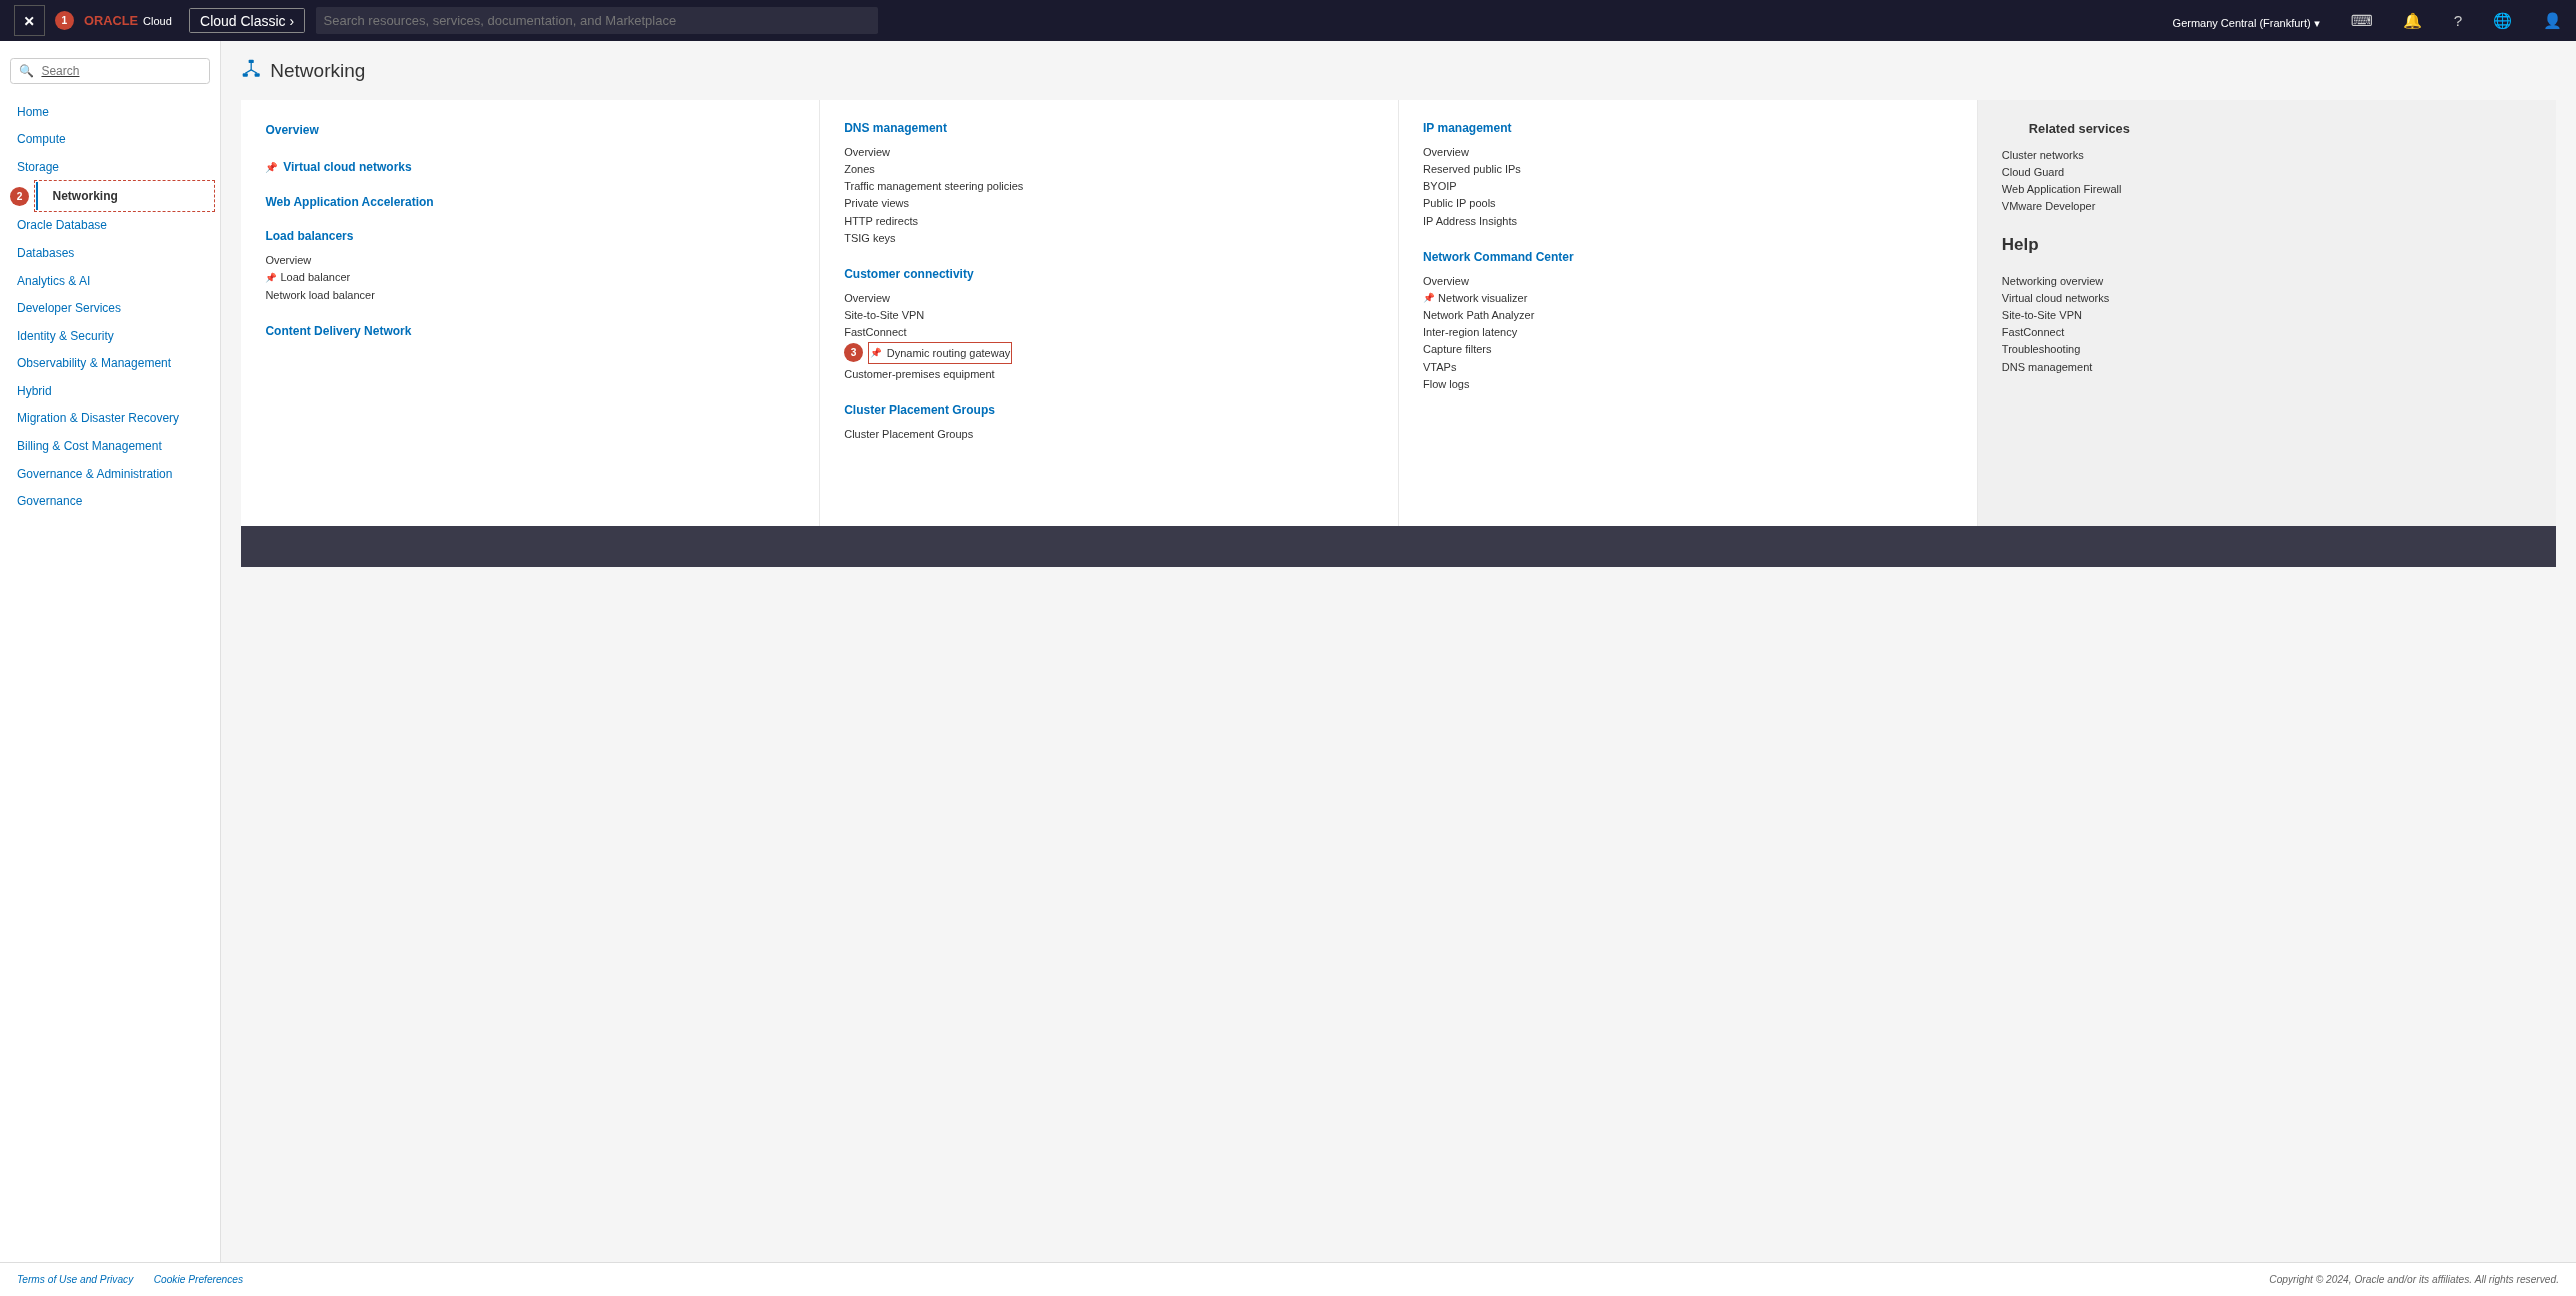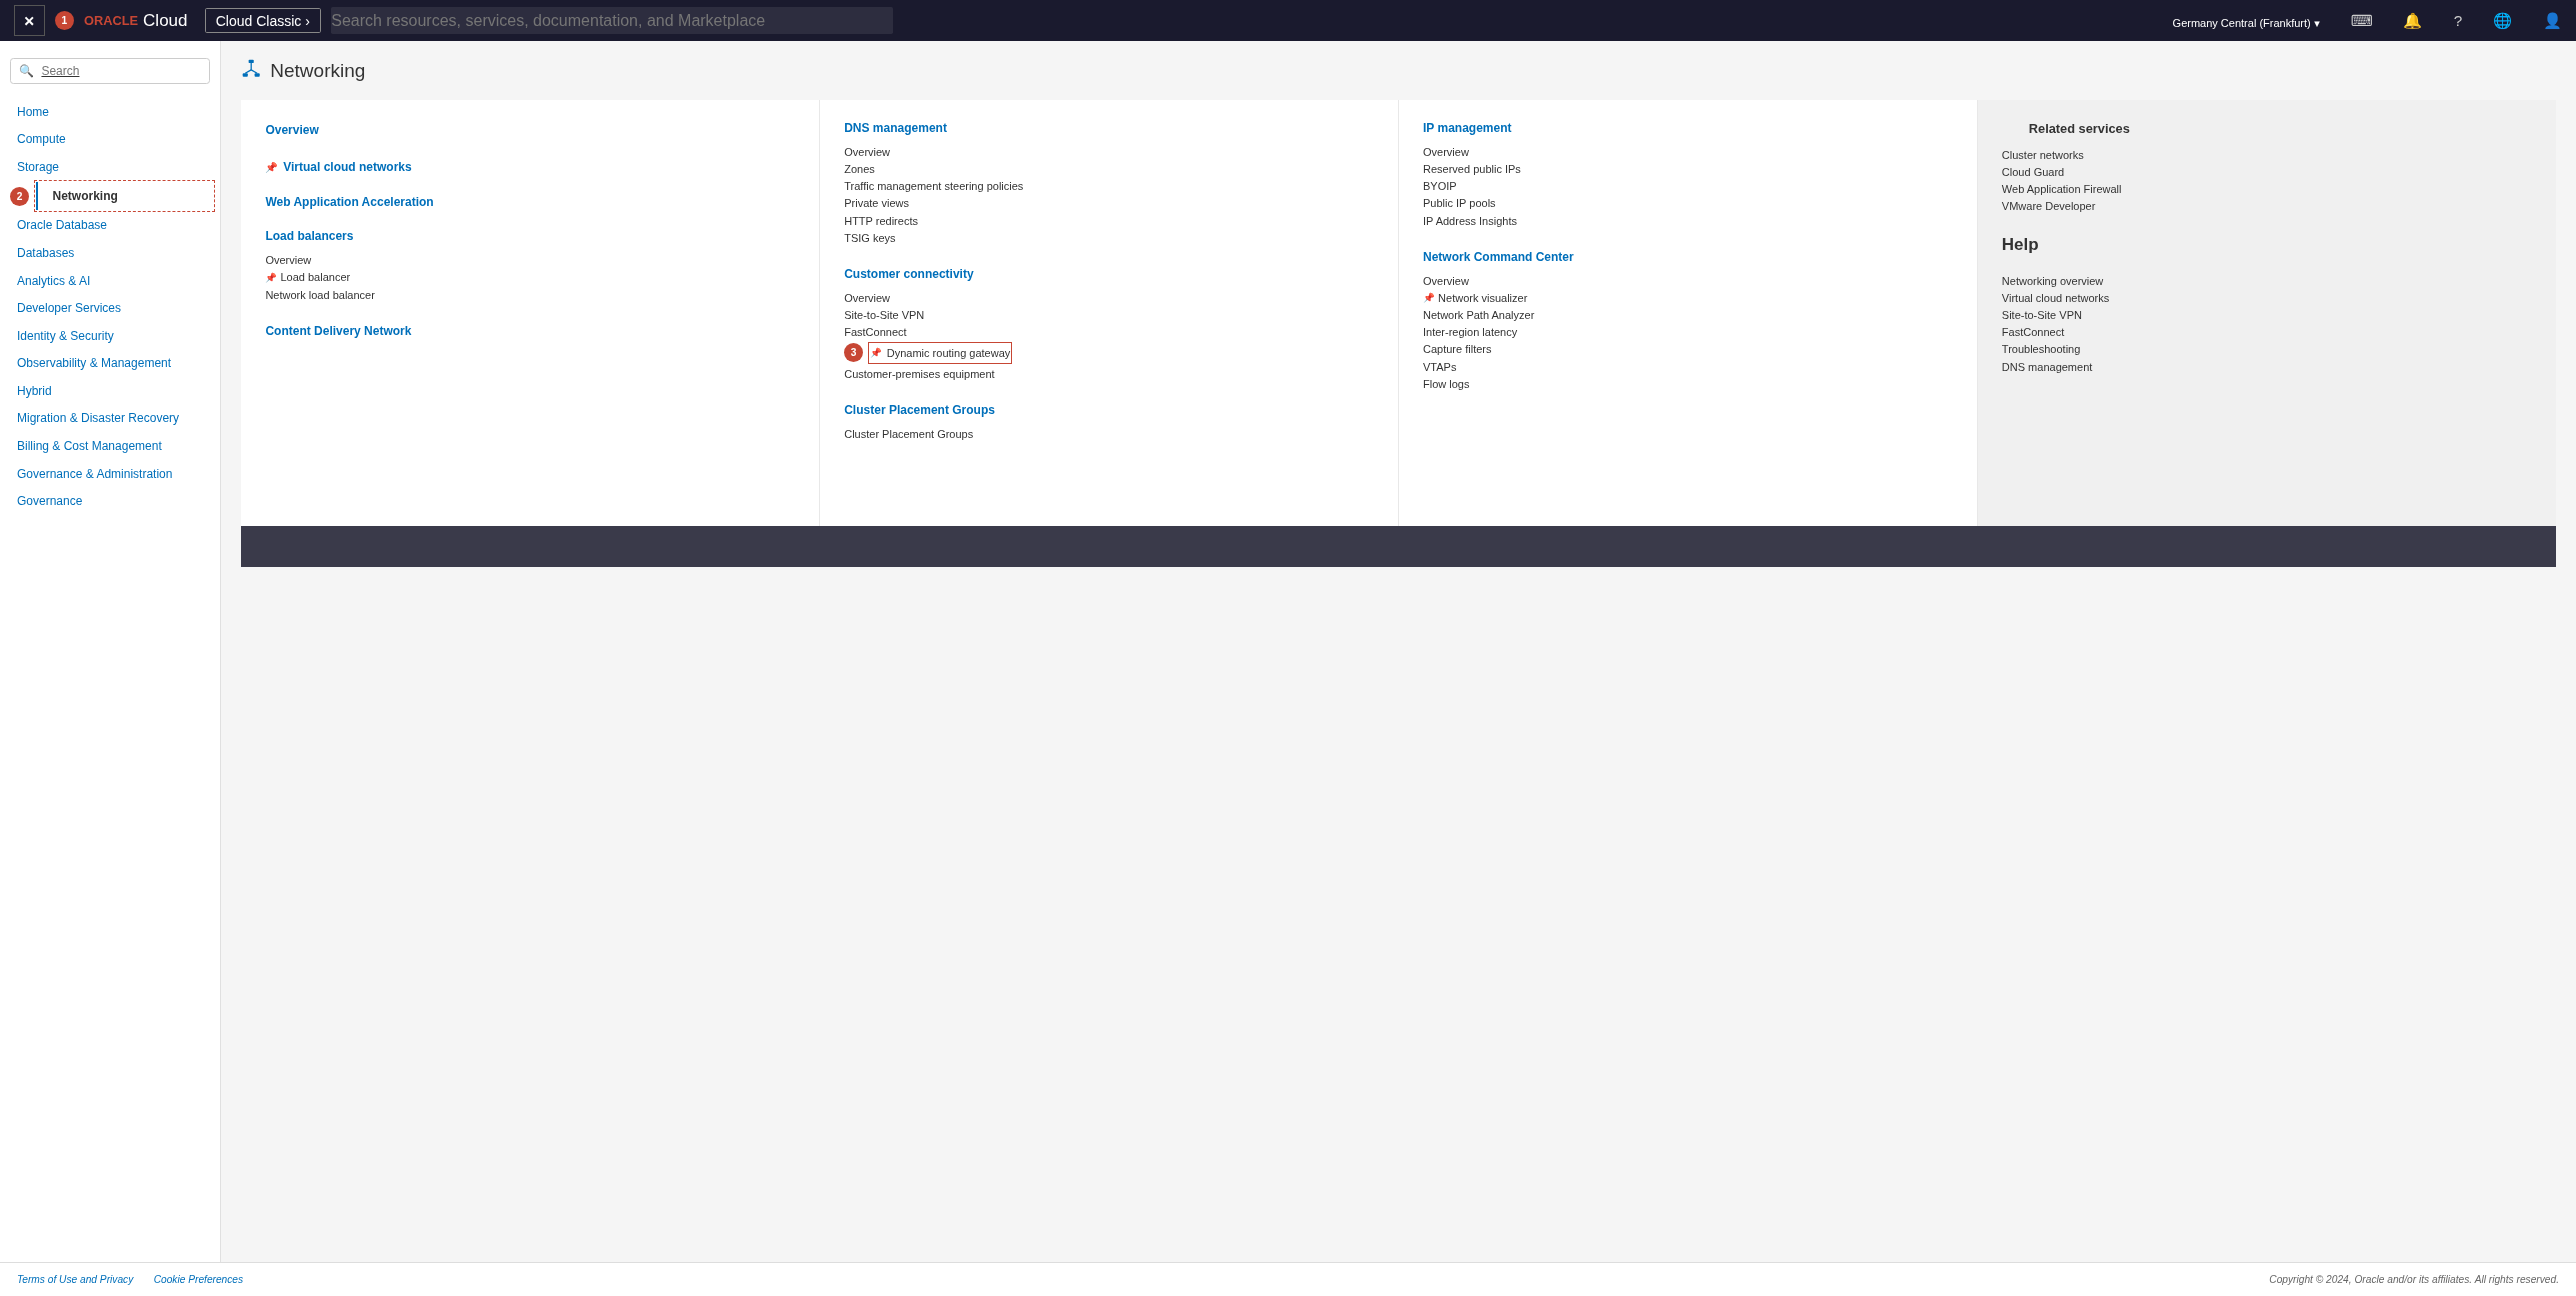--- a/index.html
+++ b/index.html
@@ -13,28 +13,28 @@
     .close-btn {
       width: 31px; height: 31px; background: transparent; border: 0.9px solid #555;
       color: #fff; cursor: pointer; display: flex; align-items: center; justify-content: center;
       font-size: 13.6px; font-weight: bold; flex-shrink: 0;
     }
     .oracle-logo {
       display: flex; align-items: center; gap: 5.1px; color: #fff; font-size: 12.8px; font-weight: 400;
       margin-right: 6.8px; flex-shrink: 0;
     }
     .oracle-logo-text { color: #c74634; font-weight: 700; font-size: 12.8px; }
-    .cloud-text { color: #fff; font-size: 17px; }
+    .cloud-text { color: #fff; font-size: 11px; }
     .cloud-classic-btn {
       background: transparent; border: 0.9px solid #888; color: #fff; padding: 3.4px 10.2px;
       cursor: pointer; font-size: 14px; display: flex; align-items: center; gap: 3.4px; border-radius: 1.7px;
     }
     .search-bar {
       flex: 1; max-width: 562px; height: 27px; background: #2d2d3f; border: none;
-      color: #ccc; padding: 0 0; font-size: 16px; border-radius: 1.7px; outline: none;
+      color: #ccc; padding: 0 8px; font-size: 13px; border-radius: 1.7px; outline: none;
     }
     .nav-right {
       margin-left: auto; display: flex; align-items: flex-end; gap: 31px;
     }
     .region-selector {
       color: #fff; font-size: 11px; cursor: pointer; display: flex; align-items: center; gap: 3.4px;
     }
     .nav-icon { color: #ccc; font-size: 15.3px; cursor: pointer; }
     .badge-wrapper { position: relative; display: inline-flex; }
 

